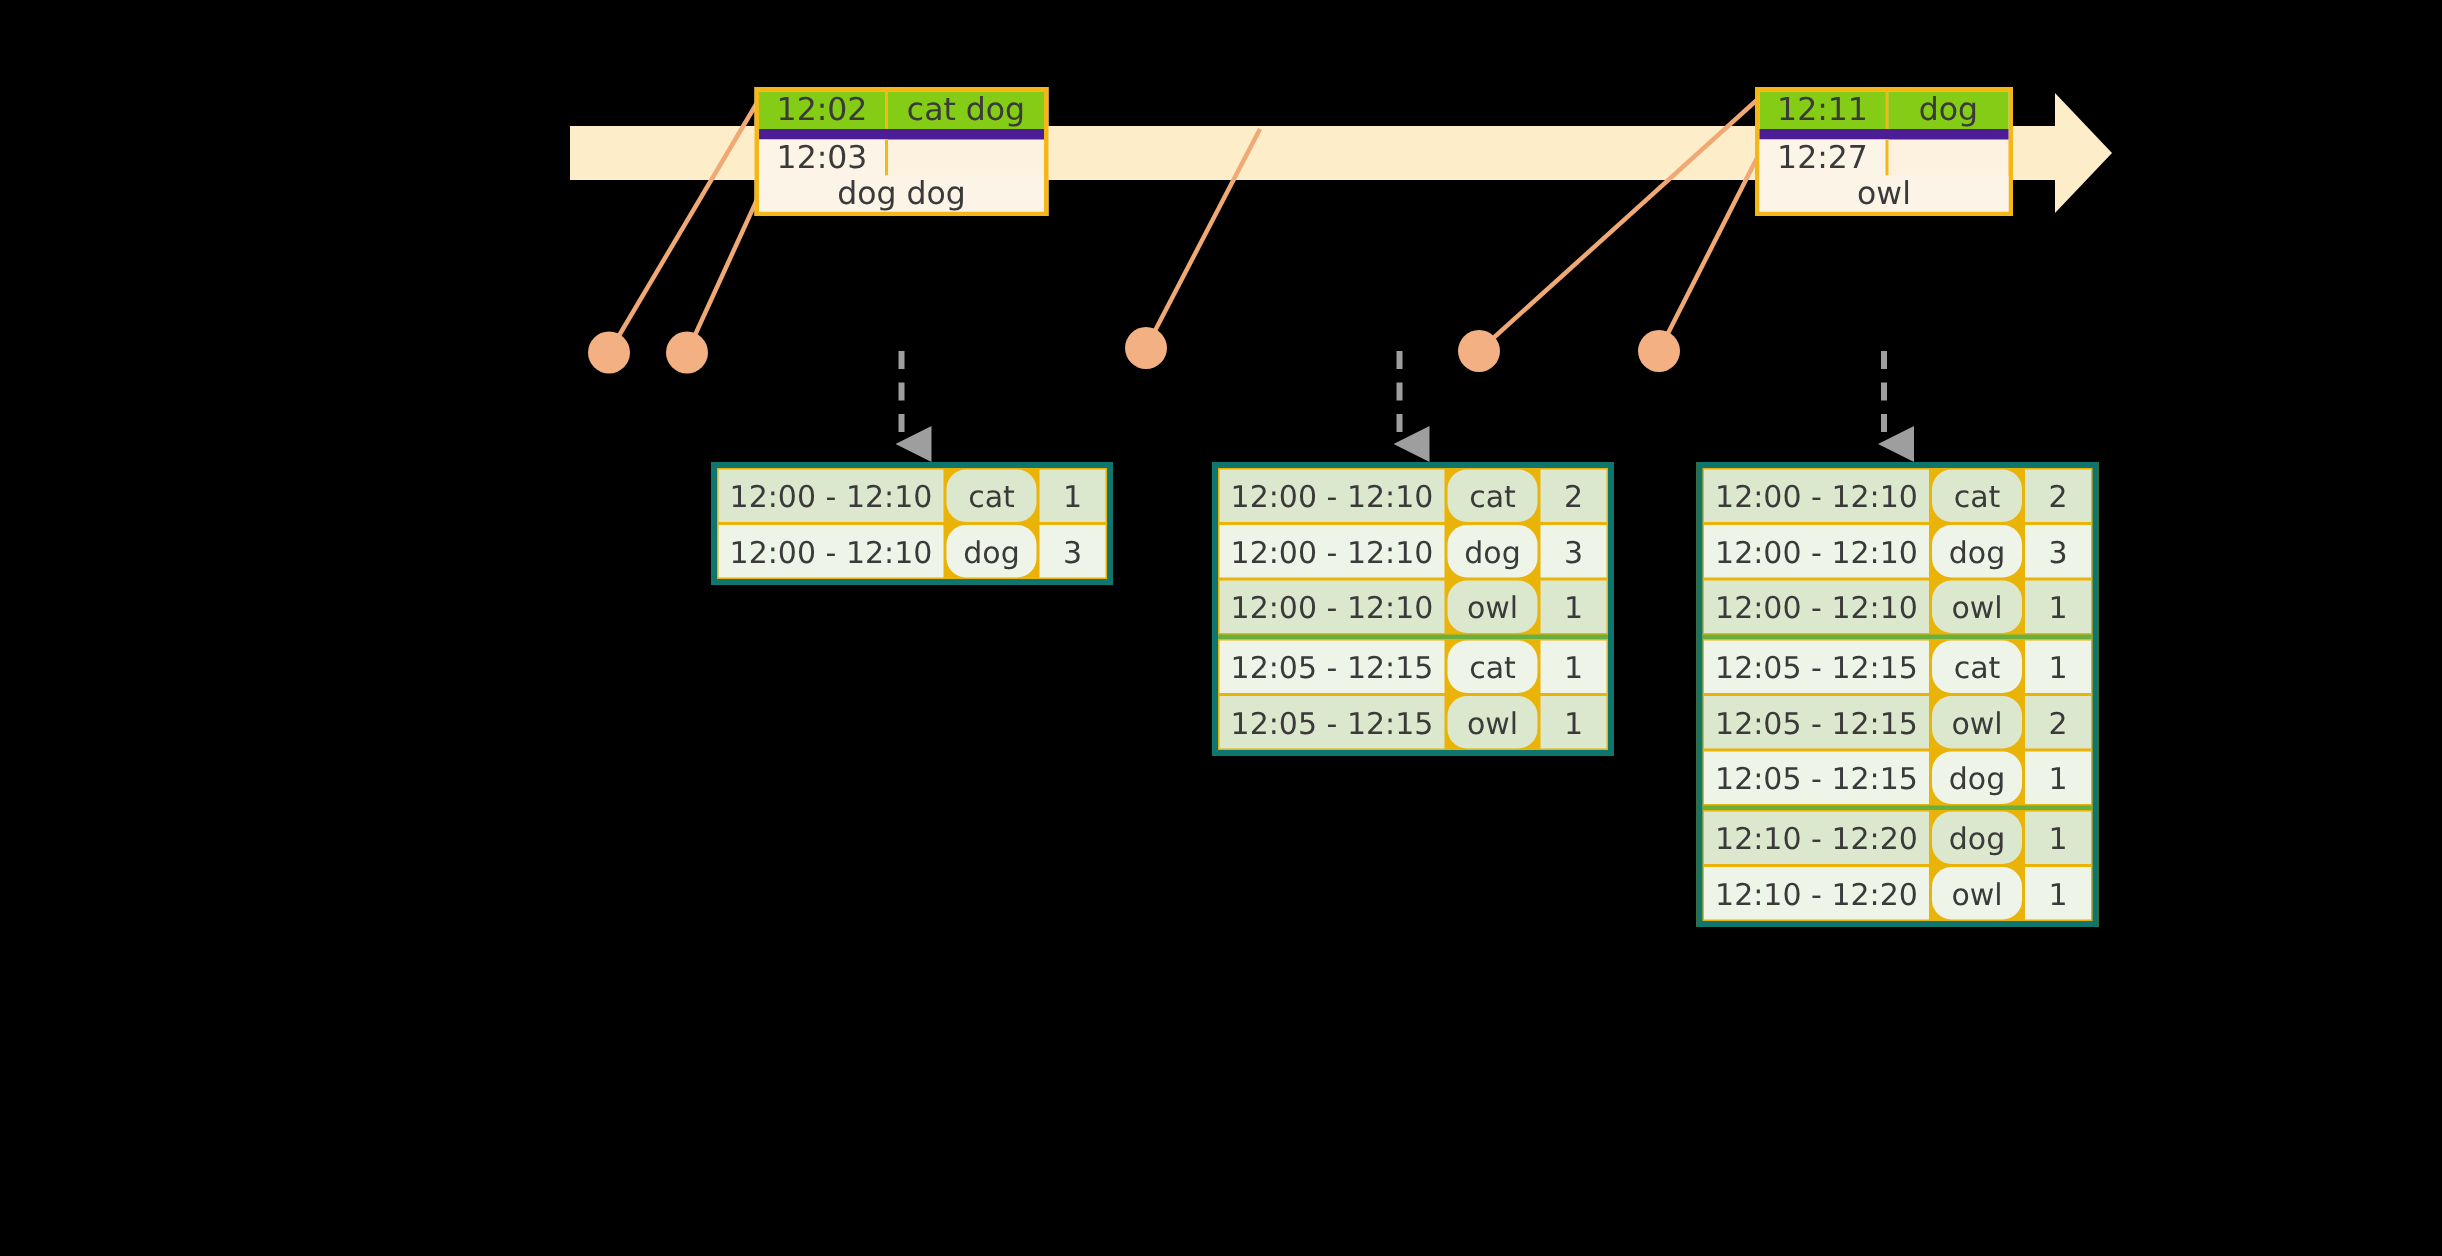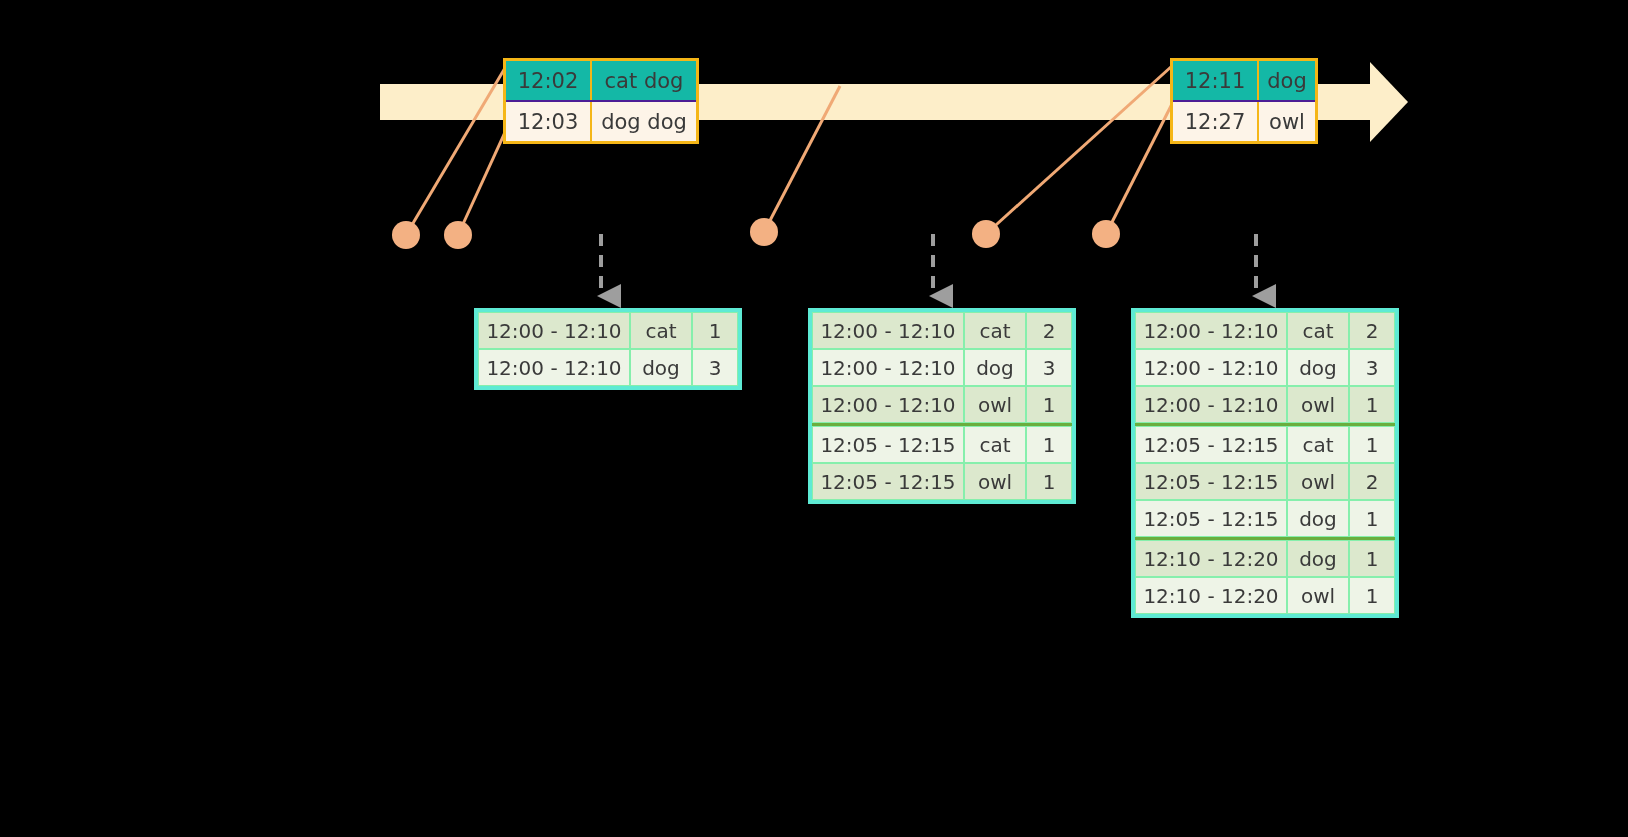--- a/index.html
+++ b/index.html
@@ -40,23 +40,24 @@
     display: flex;
     flex-direction: column;
     z-index: 5;
   }
   .event-row {
     display: flex;
     flex-direction: row;
     flex: 1 1 auto;
   }
   .event-row + .event-row {
-    border-top: 2px solid #4c1d95;
-  }
-  .event-row.shaded .ev-cell { background: #14b8a6; }
+    border-top: 7px solid #4c1d95;
+    flex-direction: column;
+  }
+  .event-row.shaded .ev-cell { background: #84cc16; }
   .ev-cell {
     display: flex;
     align-items: center;
     justify-content: center;
     font-size: 21px;
     background: #fdf4e8;
     box-sizing: border-box;
     white-space: nowrap;
     color: #3a3a3a;
   }
@@ -64,23 +65,23 @@
     width: 86px;
     border-right: 2px solid #f5b617;
   }
   .ev-words {
     flex: 1 1 auto;
   }
 
   
   .result-table {
     position: absolute;
-    border: 4px solid #5eead4;
-    box-sizing: border-box;
-    background: #86efac;
+    border: 4px solid #0f766e;
+    box-sizing: border-box;
+    background: #eab308;
     display: flex;
     flex-direction: column;
     z-index: 5;
   }
   .res-row {
     display: flex;
     flex-direction: row;
     height: 37px;
   }
   .res-cell {
@@ -89,21 +90,21 @@
     justify-content: center;
     font-size: 20px;
     box-sizing: border-box;
     background: #eef4e7;
     margin: 1px;
     white-space: nowrap;
     color: #3a3a3a;
   }
   .res-row.alt .res-cell { background: #dce8cd; }
   .res-window { width: 150px; }
-  .res-key { width: 60px; }
+  .res-key { width: 60px; border-radius: 13px; }
   .res-count { width: 44px; }
   .group-sep { border-top: 3px solid #6aae3e; }
 </style>
 </head>
 <body>
 
 <div id="stage">
 
   <svg id="svg-layer" viewBox="0 0 1628 837">
 
@@ -145,21 +146,21 @@
       <div class="ev-cell ev-time">12:02</div>
       <div class="ev-cell ev-words">cat dog</div>
     </div>
     <div class="event-row">
       <div class="ev-cell ev-time">12:03</div>
       <div class="ev-cell ev-words">dog dog</div>
     </div>
   </div>
 
 
-  <div class="event-box" id="ev3" style="left:1170px; top:58px; width:148px; height:86px;justify-content:space-between;">
+  <div class="event-box" id="ev3" style="left:1170px; top:58px; width:172px; height:86px;justify-content:space-between;">
     <div class="event-row shaded">
       <div class="ev-cell ev-time">12:11</div>
       <div class="ev-cell ev-words">dog</div>
     </div>
     <div class="event-row">
       <div class="ev-cell ev-time">12:27</div>
       <div class="ev-cell ev-words">owl</div>
     </div>
   </div>
 

